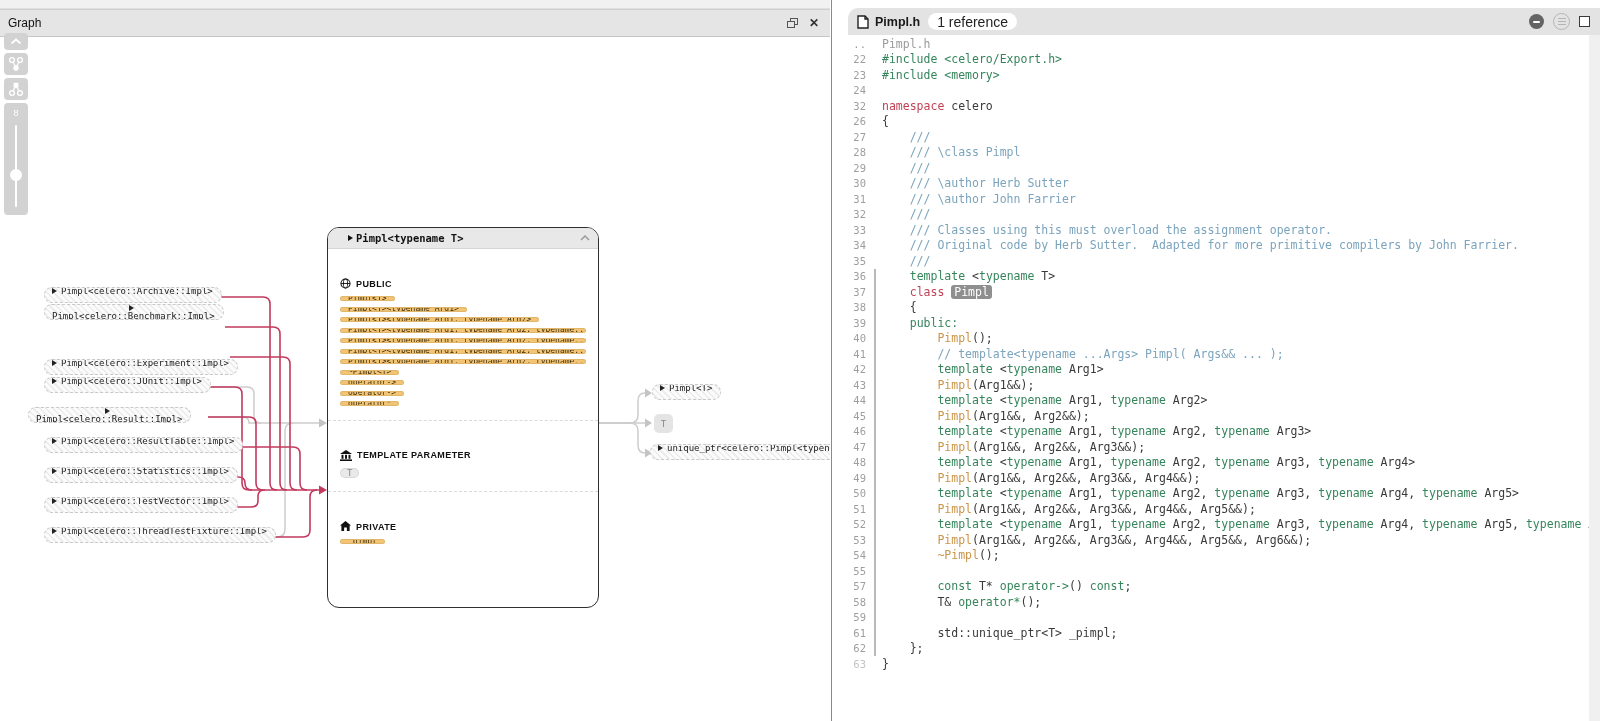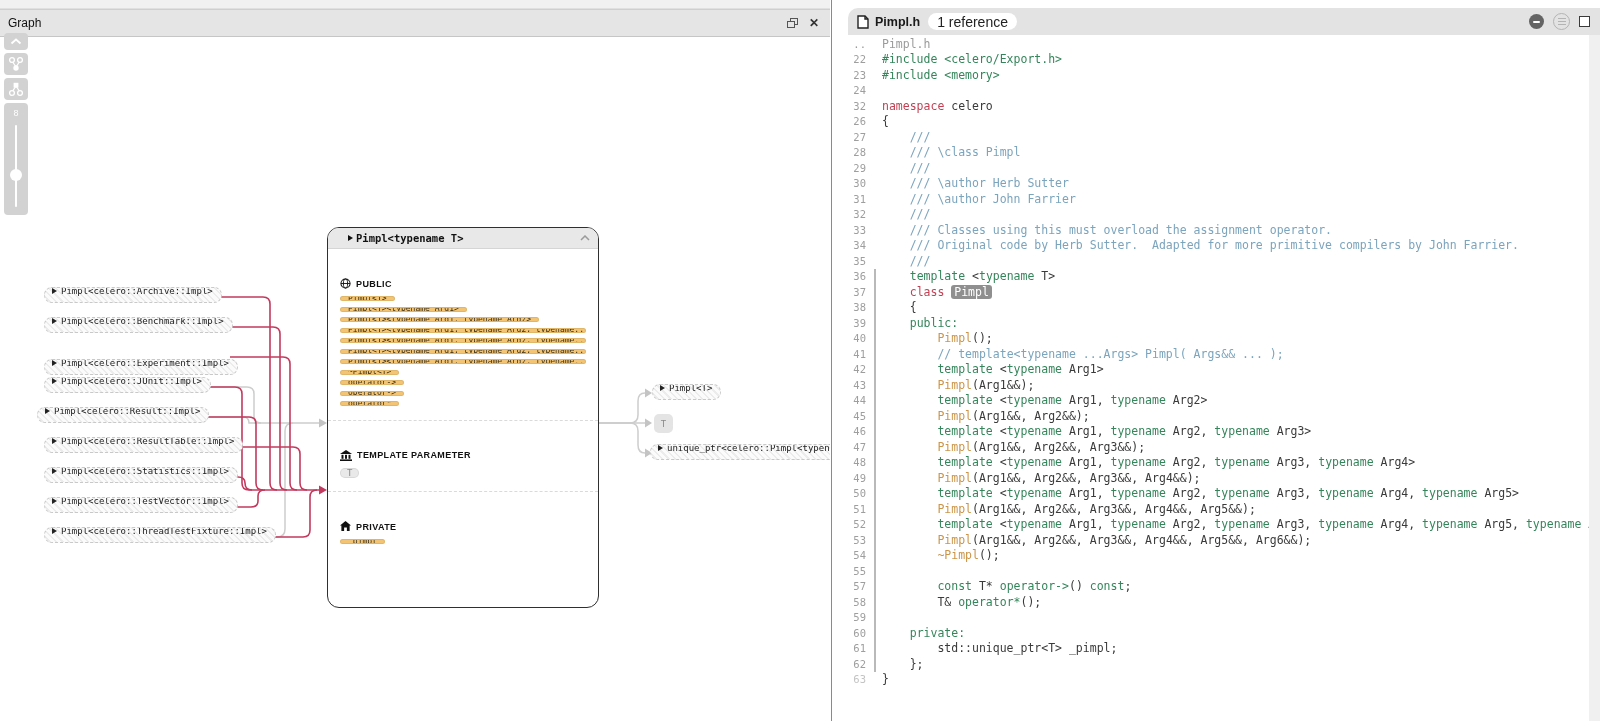--- a/index.html
+++ b/index.html
@@ -182,33 +182,33 @@
         <div class="track"></div>
         <div class="thumb"></div>
       </div>
     </div>
 
     <div id="left-nodes">
         <div class="hatch-node" style="left: 44px; top: 287px;">
           <span class="tri"></span>
           <span>Pimpl&lt;celero::Archive::Impl&gt;</span>
         </div>
-        <div class="hatch-node" style="left: 44px; top: 317px;">
+        <div class="hatch-node" style="left: 44px; top: 304px; flex-direction: column;">
           <span class="tri"></span>
           <span>Pimpl&lt;celero::Benchmark::Impl&gt;</span>
         </div>
         <div class="hatch-node" style="left: 44px; top: 359px; text-align: center;">
           <span class="tri"></span>
           <span>Pimpl&lt;celero::Experiment::Impl&gt;</span>
         </div>
         <div class="hatch-node" style="left: 44px; top: 377px;">
           <span class="tri"></span>
           <span>Pimpl&lt;celero::JUnit::Impl&gt;</span>
         </div>
-        <div class="hatch-node" style="left: 37px; top: 407px;">
+        <div class="hatch-node" style="left: 28px; top: 407px; flex-direction: column;">
           <span class="tri"></span>
           <span>Pimpl&lt;celero::Result::Impl&gt;</span>
         </div>
         <div class="hatch-node" style="left: 44px; top: 437px;">
           <span class="tri"></span>
           <span>Pimpl&lt;celero::ResultTable::Impl&gt;</span>
         </div>
         <div class="hatch-node" style="left: 44px; top: 467px;">
           <span class="tri"></span>
           <span>Pimpl&lt;celero::Statistics::Impl&gt;</span>
@@ -355,21 +355,20 @@
           <div class="code-row"><span class="gutter-num">49</span><span class="scope-slot marked"></span><span class="code-text"><span class="sp">        </span><span class="so">Pimpl</span><span class="sp">(Arg1&amp;&amp;, Arg2&amp;&amp;, Arg3&amp;&amp;, Arg4&amp;&amp;);</span></span></div>
           <div class="code-row"><span class="gutter-num">50</span><span class="scope-slot marked"></span><span class="code-text"><span class="sp">        </span><span class="sg">template</span><span class="sp"> &lt;</span><span class="sg">typename</span><span class="sp"> Arg1, </span><span class="sg">typename</span><span class="sp"> Arg2, </span><span class="sg">typename</span><span class="sp"> Arg3, </span><span class="sg">typename</span><span class="sp"> Arg4, </span><span class="sg">typename</span><span class="sp"> Arg5&gt;</span></span></div>
           <div class="code-row"><span class="gutter-num">51</span><span class="scope-slot marked"></span><span class="code-text"><span class="sp">        </span><span class="so">Pimpl</span><span class="sp">(Arg1&amp;&amp;, Arg2&amp;&amp;, Arg3&amp;&amp;, Arg4&amp;&amp;, Arg5&amp;&amp;);</span></span></div>
           <div class="code-row"><span class="gutter-num">52</span><span class="scope-slot marked"></span><span class="code-text"><span class="sp">        </span><span class="sg">template</span><span class="sp"> &lt;</span><span class="sg">typename</span><span class="sp"> Arg1, </span><span class="sg">typename</span><span class="sp"> Arg2, </span><span class="sg">typename</span><span class="sp"> Arg3, </span><span class="sg">typename</span><span class="sp"> Arg4, </span><span class="sg">typename</span><span class="sp"> Arg5, </span><span class="sg">typename</span><span class="sp"> Arg6&gt;</span></span></div>
           <div class="code-row"><span class="gutter-num">53</span><span class="scope-slot marked"></span><span class="code-text"><span class="sp">        </span><span class="so">Pimpl</span><span class="sp">(Arg1&amp;&amp;, Arg2&amp;&amp;, Arg3&amp;&amp;, Arg4&amp;&amp;, Arg5&amp;&amp;, Arg6&amp;&amp;);</span></span></div>
           <div class="code-row"><span class="gutter-num">54</span><span class="scope-slot marked"></span><span class="code-text"><span class="sp">        </span><span class="so">~Pimpl</span><span class="sp">();</span></span></div>
           <div class="code-row"><span class="gutter-num">55</span><span class="scope-slot marked"></span><span class="code-text"></span></div>
           <div class="code-row"><span class="gutter-num">57</span><span class="scope-slot marked"></span><span class="code-text"><span class="sp">        </span><span class="sg">const</span><span class="sp"> T* </span><span class="sg">operator-&gt;</span><span class="sp">() </span><span class="sg">const</span><span class="sp">;</span></span></div>
           <div class="code-row"><span class="gutter-num">58</span><span class="scope-slot marked"></span><span class="code-text"><span class="sp">        T&amp; </span><span class="sg">operator*</span><span class="sp">();</span></span></div>
           <div class="code-row"><span class="gutter-num">59</span><span class="scope-slot marked"></span><span class="code-text"></span></div>
-          <div class="code-row"><span class="gutter-num">60</span><span class="scope-slot marked"></span><span class="code-text"><span class="sp">    </span><span class="sg">private:</span></span></div>
           <div class="code-row"><span class="gutter-num">61</span><span class="scope-slot marked"></span><span class="code-text"><span class="sp">        std::unique_ptr&lt;T&gt; _pimpl;</span></span></div>
           <div class="code-row"><span class="gutter-num">62</span><span class="scope-slot marked"></span><span class="code-text"><span class="sp">    };</span></span></div>
           <div class="code-row"><span class="gutter-num dim">63</span><span class="scope-slot"></span><span class="code-text"><span class="sp">}</span></span></div>
         </div>
     </div>
     <div class="code-scrollbar"></div>
   </section>
 </div>
 
 </body></html>

